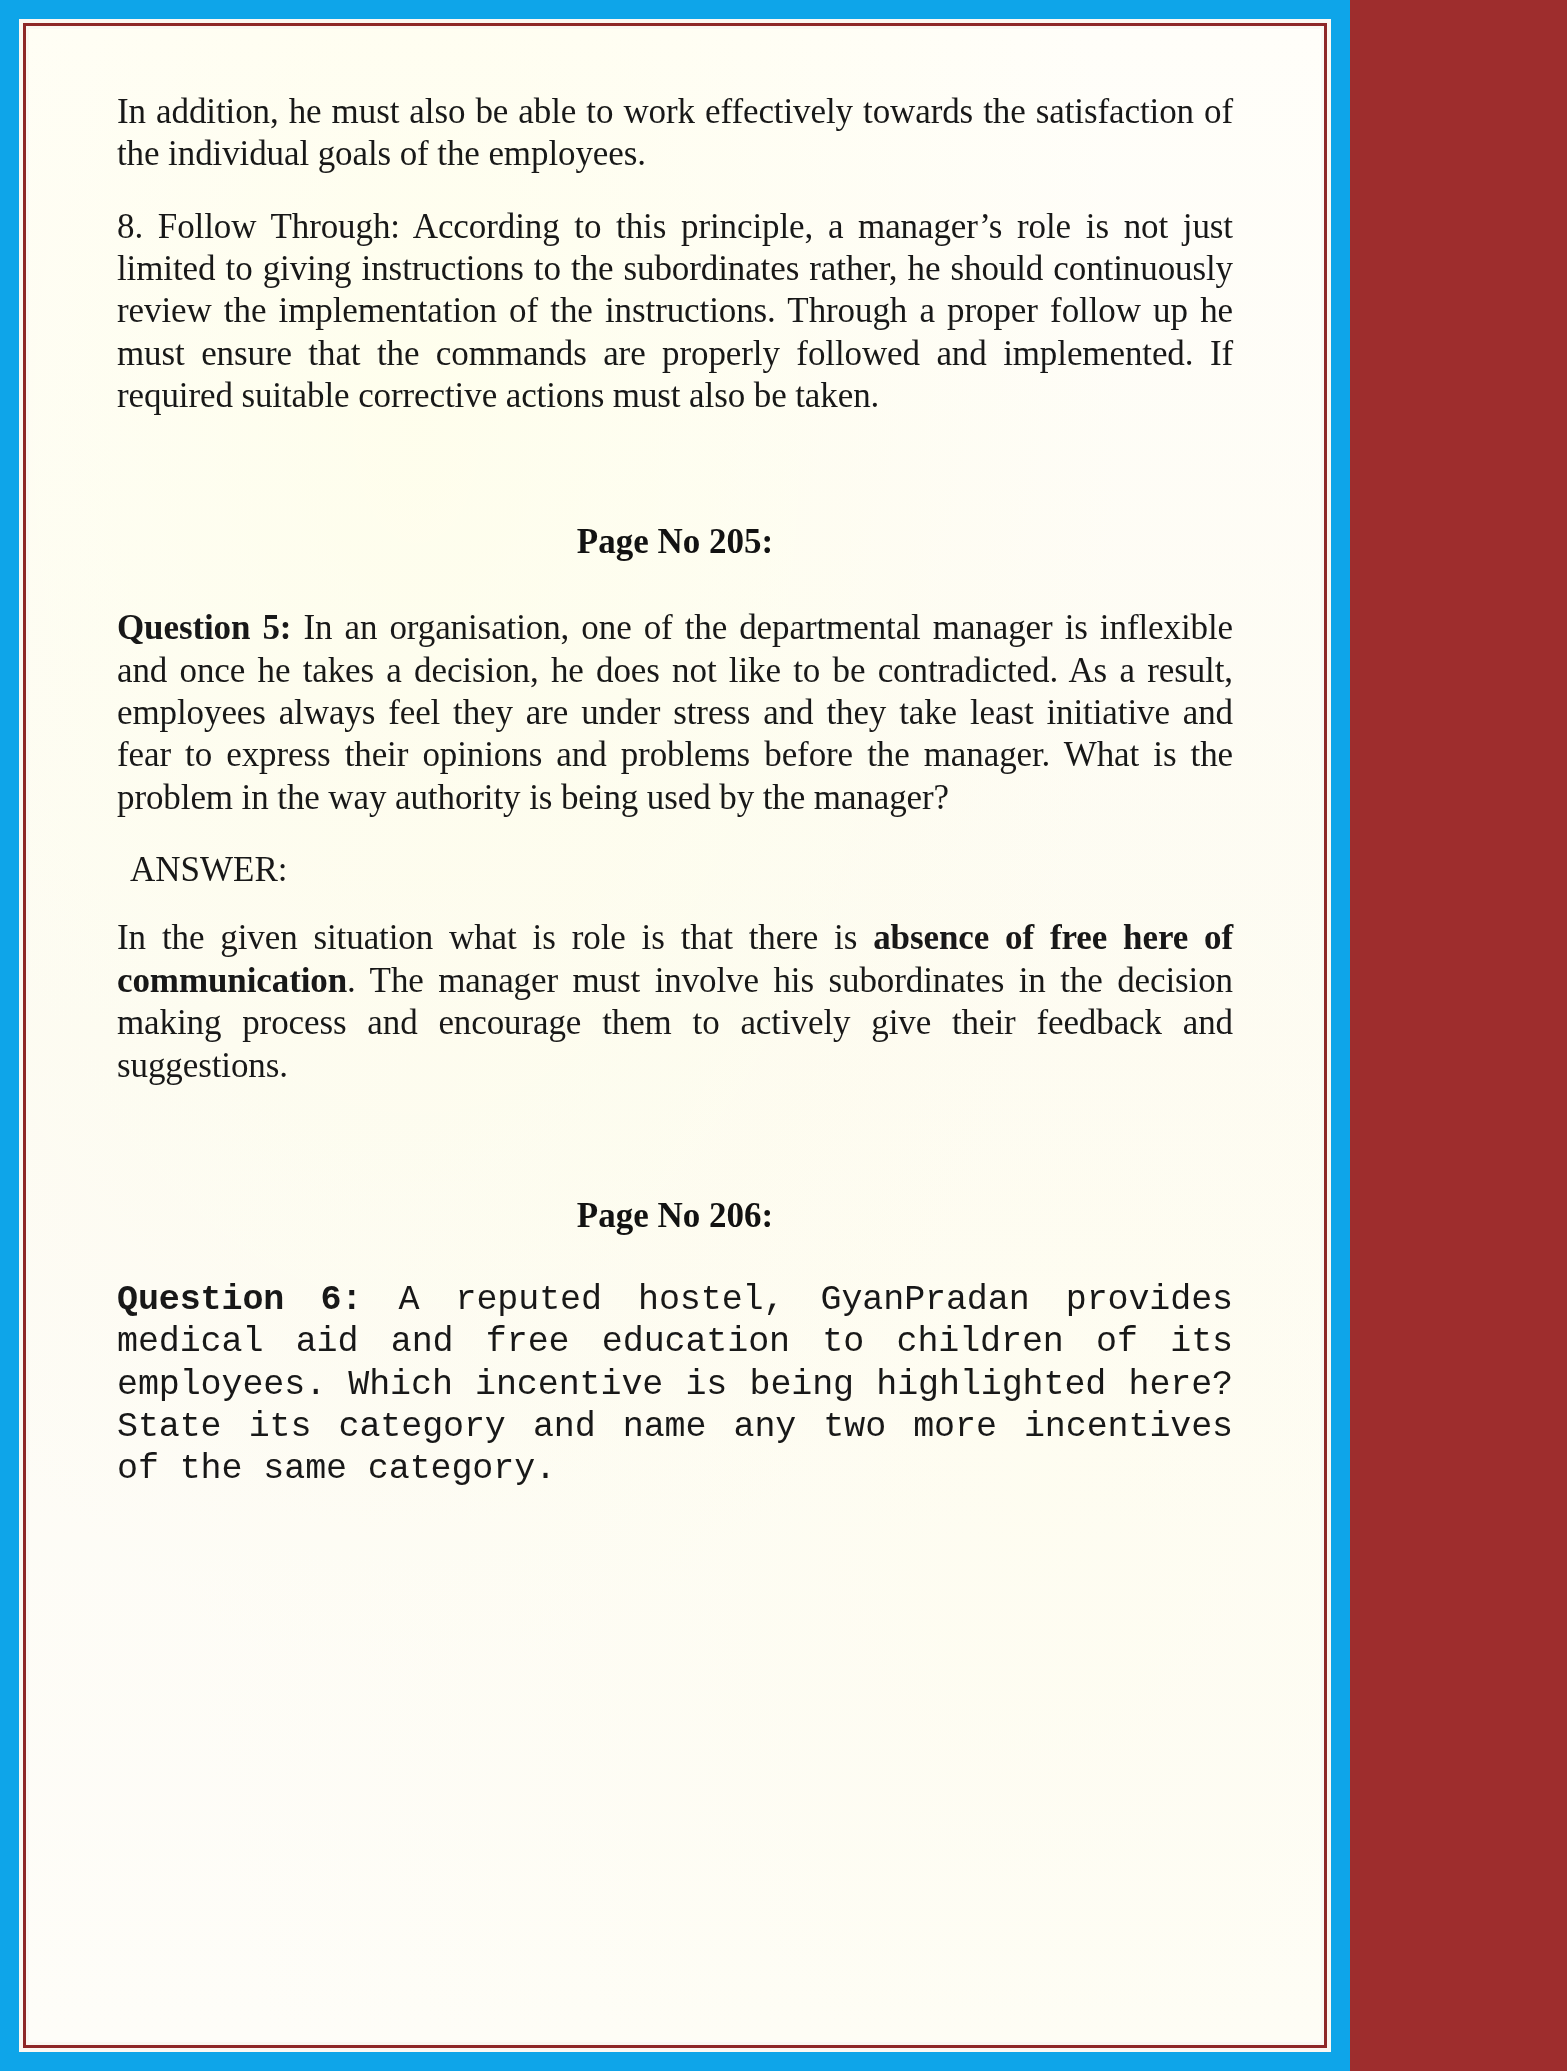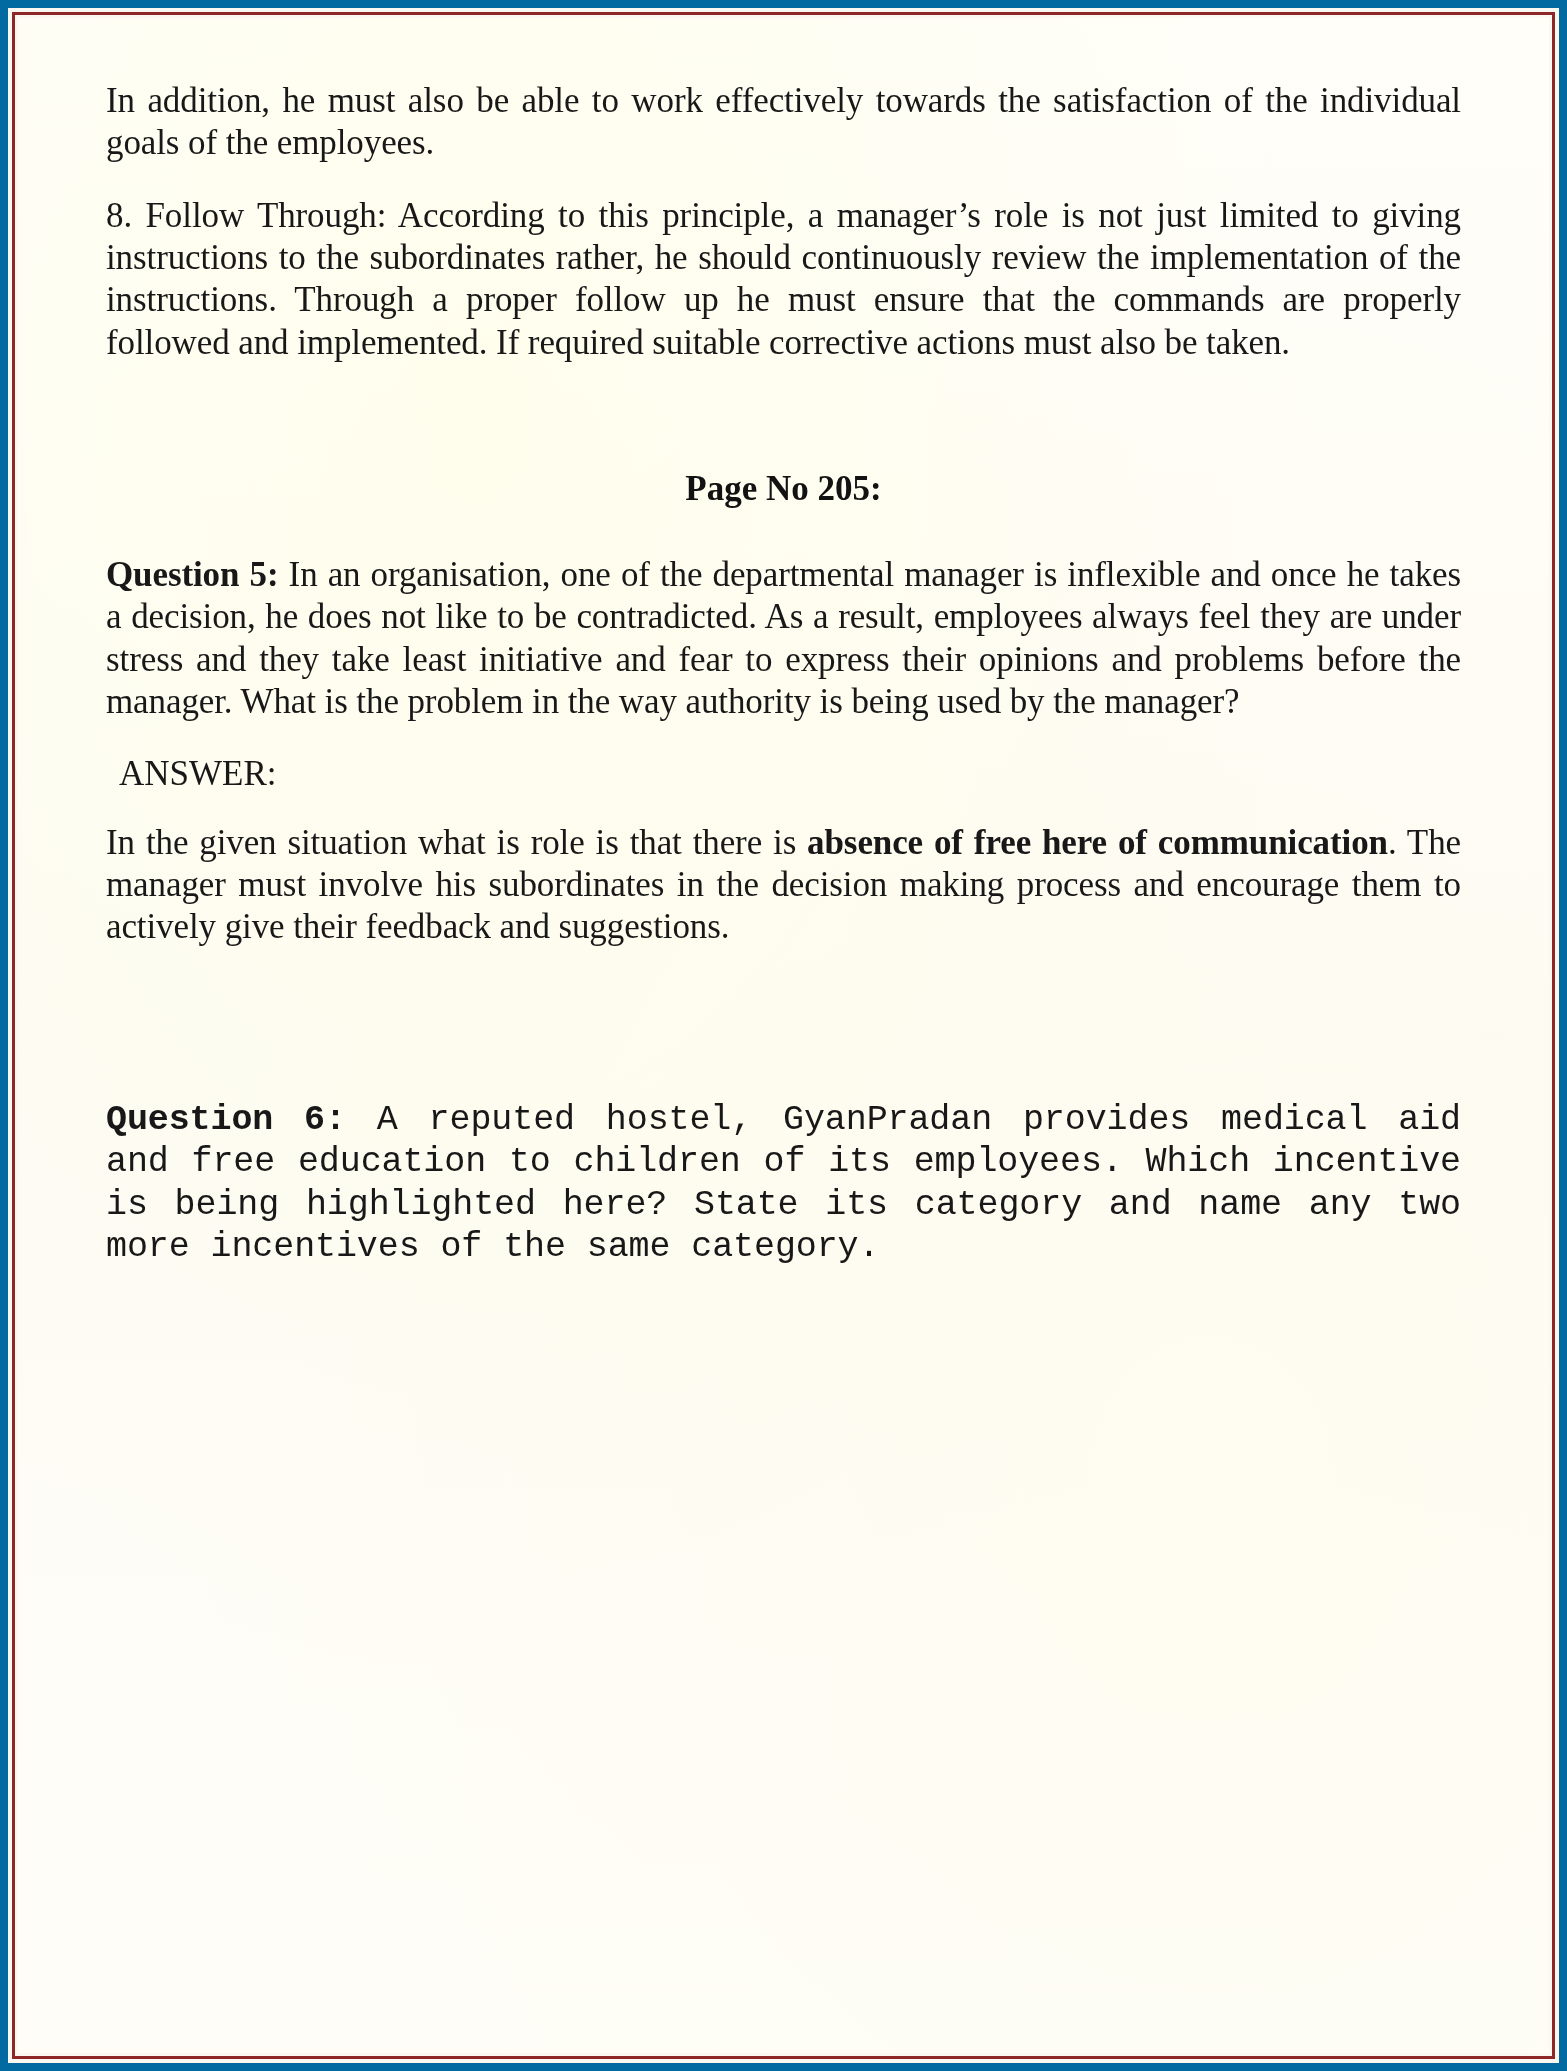--- a/index.html
+++ b/index.html
@@ -13,25 +13,25 @@
     background: #9e2d2d;
     font-family: "Liberation Serif", "DejaVu Serif", serif;
     overflow: hidden;
   }
 
   
   .page-frame {
     position: absolute;
     top: 0;
     left: 0;
-    width: 1567px;
+    width: 1350px;
     height: 2071px;
     box-sizing: border-box;
-    background: #0369a1;       
-    padding: 8px;
+    background: #0ea5e9;       
+    padding: 19px;
   }
   .frame-gap {
     width: 100%;
     height: 100%;
     box-sizing: border-box;
     background: #fbf8f2;       
     padding: 4px;
   }
   .frame-inner-line {
     width: 100%;
@@ -134,20 +134,21 @@
           </p>
 
           <p class="answer-line">ANSWER:</p>
 
           <p class="para">
             <span>In the given situation what is role is that there is </span><span class="bold-phrase">absence of free here of communication</span><span>. The manager must involve his subordinates in the decision making process and encourage them to actively give their feedback and suggestions.</span>
           </p>
 
           <div class="spacer-before-heading-2"></div>
 
+          <h2 class="page-heading">Page No 206:</h2>
 
           <div class="spacer-after-heading-2"></div>
 
           <p class="para">
             <span class="q-label">Question 6:</span><span> A reputed hostel, GyanPradan provides medical aid and free education to children of its employees. Which incentive is being highlighted here? State its category and name any two more incentives of the same category.</span>
           </p>
 
         </div>
       </div>
     </div>

